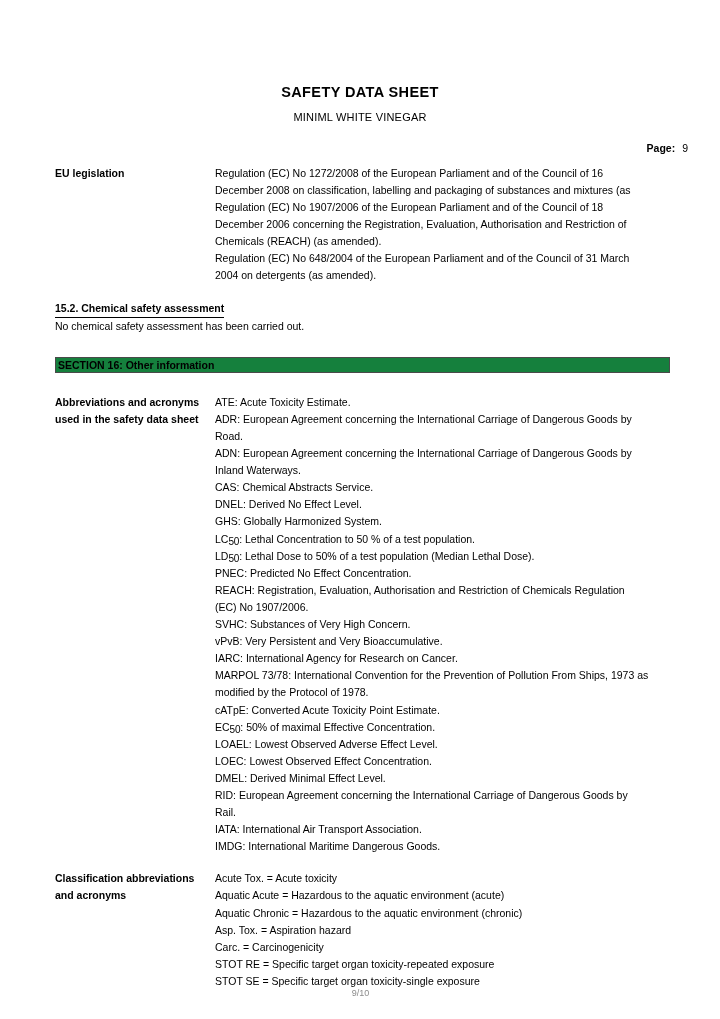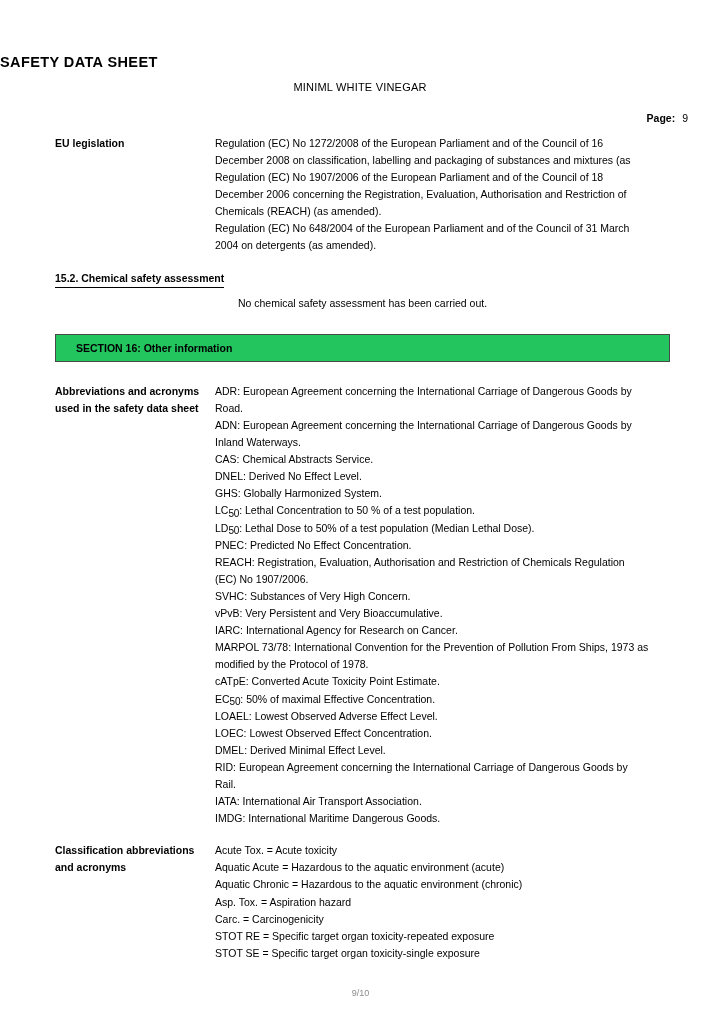--- a/index.html
+++ b/index.html
@@ -17,24 +17,25 @@
     width: 720px;
     height: 1019px;
     margin: 0 auto;
     background: #ffffff;
     box-sizing: border-box;
     overflow: hidden;
   }
 
   
   .doc-title {
+    text-align: center;
     font-size: 14.5px;
     font-weight: bold;
     letter-spacing: 0.4px;
-    padding-top: 54px;
+    padding-top: 84px;
     line-height: 1.2;
   }
   .doc-subtitle {
     text-align: center;
     font-size: 11px;
     letter-spacing: 0.2px;
     padding-top: 10px;
     line-height: 1.2;
   }
   .page-number-row {
@@ -84,33 +85,31 @@
     display: inline-block;
     border-bottom: 1.1px solid #000;
     padding-bottom: 0.5px;
     line-height: 15px;
     text-align: right;
   }
   .subheading-wrap { margin-top: 14px; }
   .plain-line {
     font-size: 10.5px;
     line-height: 17.1px;
-    margin-top: 7px;
-    text-align: center;
   }
 
   
   .section-banner {
     margin: 22px 50px 0 55px;
     border: 1.2px solid #4a4a4a;
-    background: #22c55e;
-    height: 28px;
+    background: #15803d;
+    height: 16px;
     display: flex;
     align-items: center;
-    padding-left: 20px;
+    padding-left: 2px;
     box-sizing: border-box;
   }
   .section-banner .banner-text {
     font-size: 10.5px;
     font-weight: bold;
     line-height: 1;
   }
 
   .block-gap-lg { height: 21px; }
   .block-gap-md { height: 15px; }
@@ -177,20 +176,21 @@
   <div class="content">
 
     <div class="block-gap-lg"></div>
 
     <div class="row">
       <div class="label">
         <span class="lbl-line">Abbreviations and acronyms</span>
         <span class="lbl-line">used in the safety data sheet</span>
       </div>
       <div class="value">
+          <span class="v-line">ATE:  Acute Toxicity Estimate.</span>
           <span class="v-line">ADR:  European Agreement concerning the International Carriage of Dangerous Goods by</span>
           <span class="v-line">Road.</span>
           <span class="v-line">ADN:  European Agreement concerning the International Carriage of Dangerous Goods by</span>
           <span class="v-line">Inland Waterways.</span>
           <span class="v-line">CAS:  Chemical Abstracts Service.</span>
           <span class="v-line">DNEL:  Derived No Effect Level.</span>
           <span class="v-line">GHS:  Globally Harmonized System.</span>
           <span class="v-line">LC<sub>50</sub>:  Lethal Concentration to 50 % of a test population.</span>
           <span class="v-line">LD<sub>50</sub>:  Lethal Dose to 50% of a test population (Median Lethal Dose).</span>
           <span class="v-line">PNEC:  Predicted No Effect Concentration.</span>

